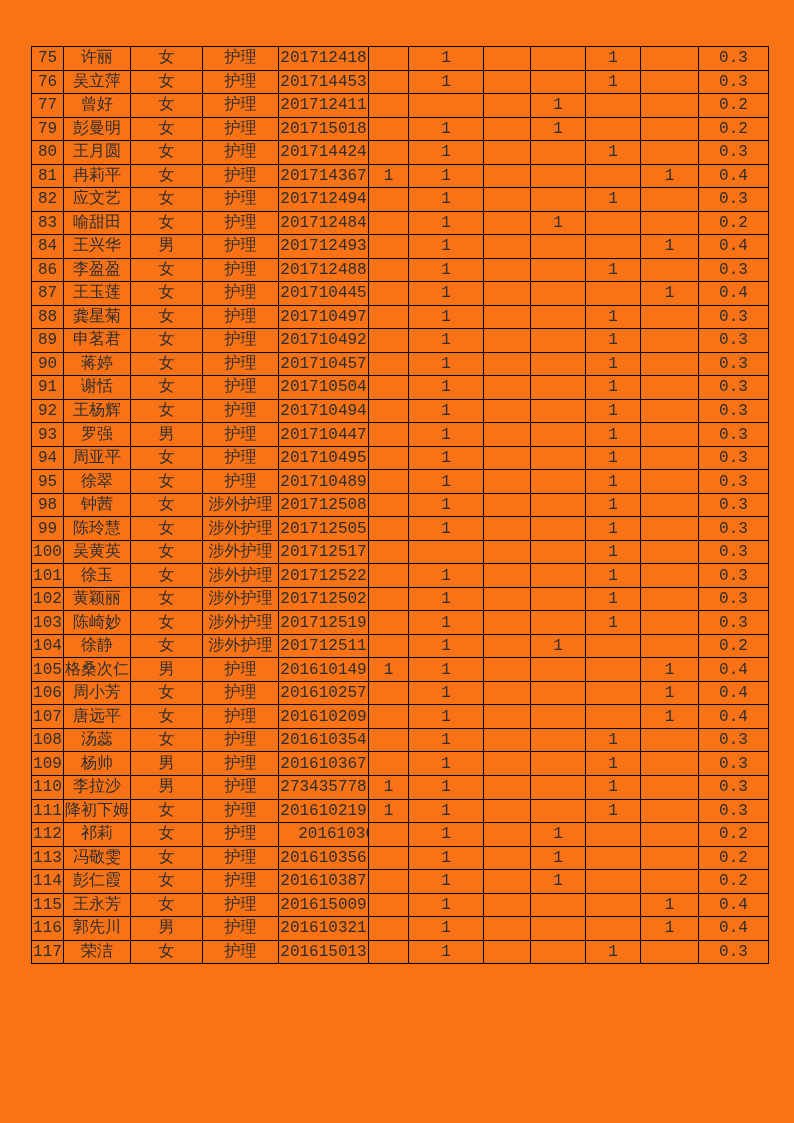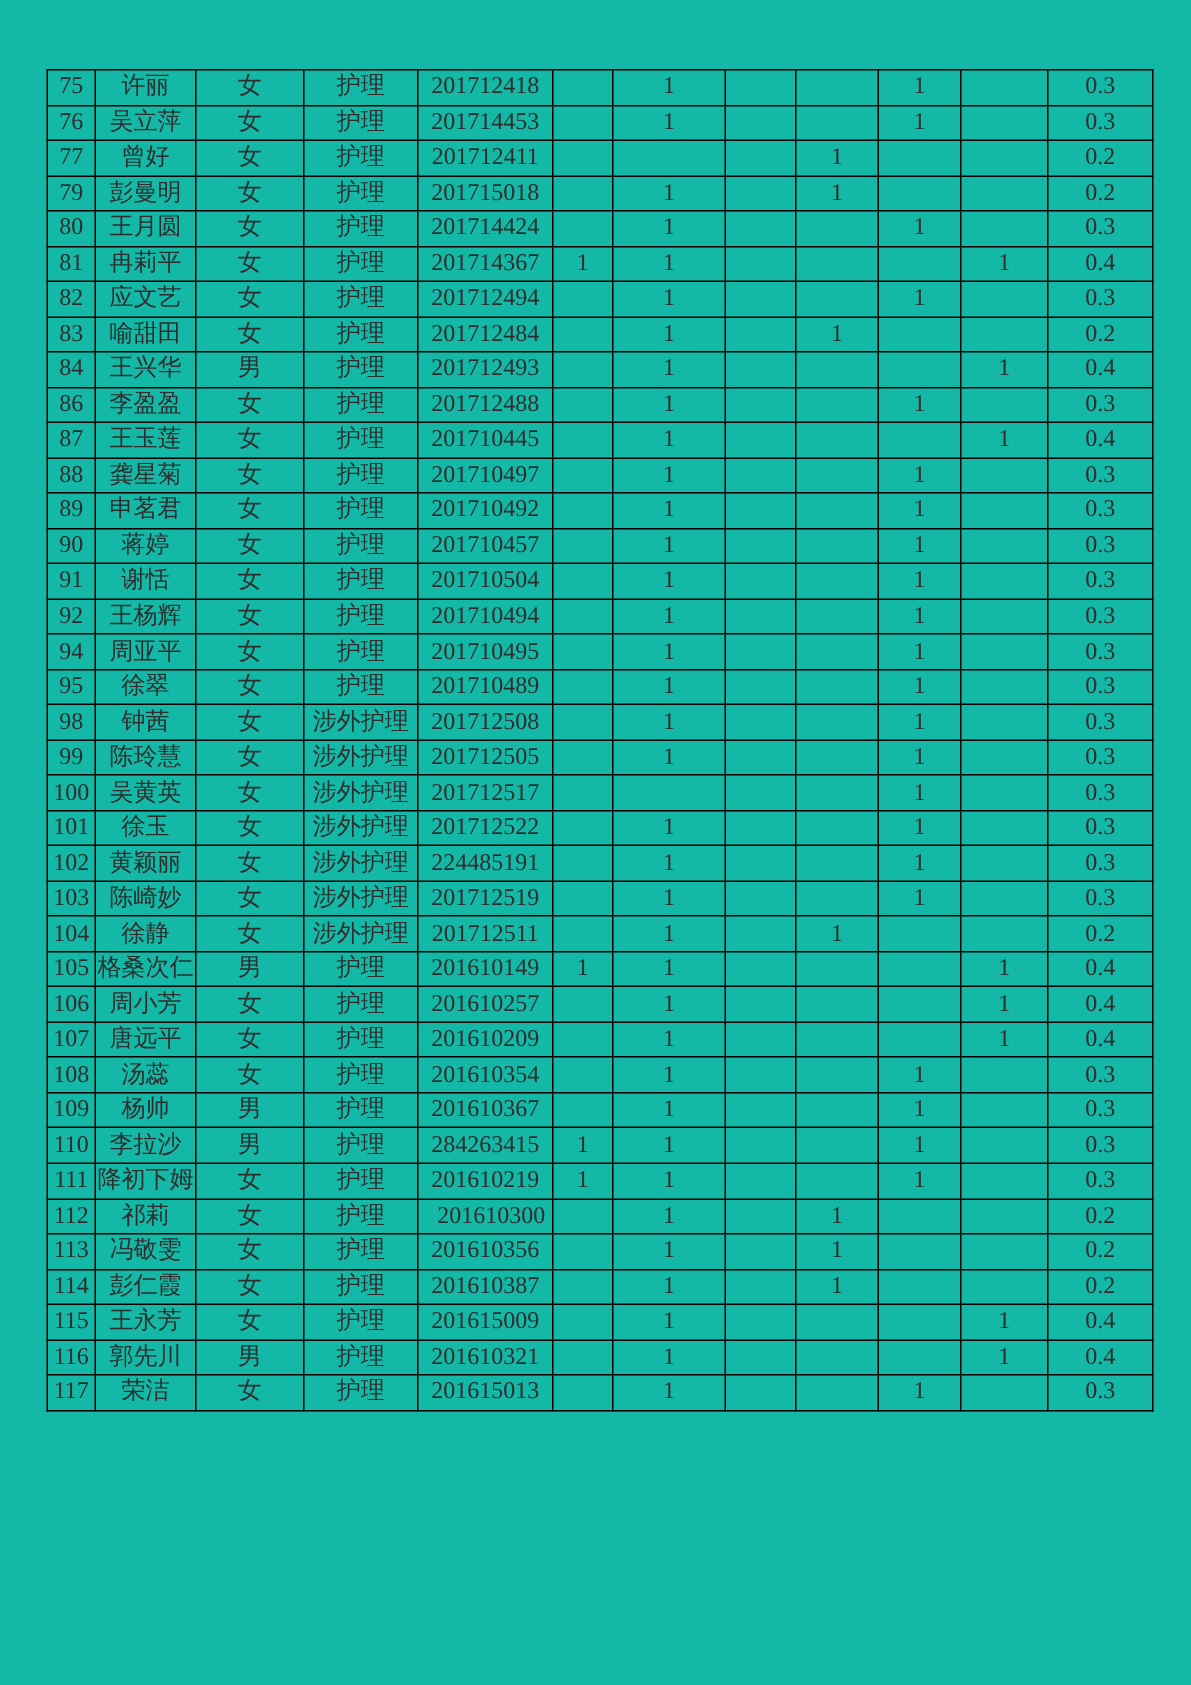--- a/index.html
+++ b/index.html
@@ -4,23 +4,23 @@
 <style>
   html, body {
     margin: 0;
     padding: 0;
     background: #ffffff;
   }
   .page {
     position: relative;
     width: 794px;
     height: 1123px;
-    background: #14b8a6;
+    background: #f97316;
     overflow: hidden;
-    font-family: Liberation Serif, serif;
+    font-family: Liberation Mono, monospace;
   }
   table.roster {
     position: absolute;
     left: 31px;
     top: 46px;
     width: 737px;
     border-collapse: collapse;
     table-layout: fixed;
   }
   table.roster tr {
@@ -288,20 +288,34 @@
           <td>201710494</td>
           <td></td>
           <td>1</td>
           <td></td>
           <td></td>
           <td>1</td>
           <td></td>
           <td>0.3</td>
         </tr>
         <tr>
+          <td>93</td>
+          <td>罗强</td>
+          <td>男</td>
+          <td>护理</td>
+          <td>201710447</td>
+          <td></td>
+          <td>1</td>
+          <td></td>
+          <td></td>
+          <td>1</td>
+          <td></td>
+          <td>0.3</td>
+        </tr>
+        <tr>
           <td>94</td>
           <td>周亚平</td>
           <td>女</td>
           <td>护理</td>
           <td>201710495</td>
           <td></td>
           <td>1</td>
           <td></td>
           <td></td>
           <td>1</td>
@@ -376,21 +390,21 @@
           <td></td>
           <td>1</td>
           <td></td>
           <td>0.3</td>
         </tr>
         <tr>
           <td>102</td>
           <td>黄颖丽</td>
           <td>女</td>
           <td>涉外护理</td>
-          <td>224485191</td>
+          <td>201712502</td>
           <td></td>
           <td>1</td>
           <td></td>
           <td></td>
           <td>1</td>
           <td></td>
           <td>0.3</td>
         </tr>
         <tr>
           <td>103</td>
@@ -488,21 +502,21 @@
           <td></td>
           <td>1</td>
           <td></td>
           <td>0.3</td>
         </tr>
         <tr>
           <td>110</td>
           <td>李拉沙</td>
           <td>男</td>
           <td>护理</td>
-          <td>284263415</td>
+          <td>273435778</td>
           <td>1</td>
           <td>1</td>
           <td></td>
           <td></td>
           <td>1</td>
           <td></td>
           <td>0.3</td>
         </tr>
         <tr>
           <td>111</td>

